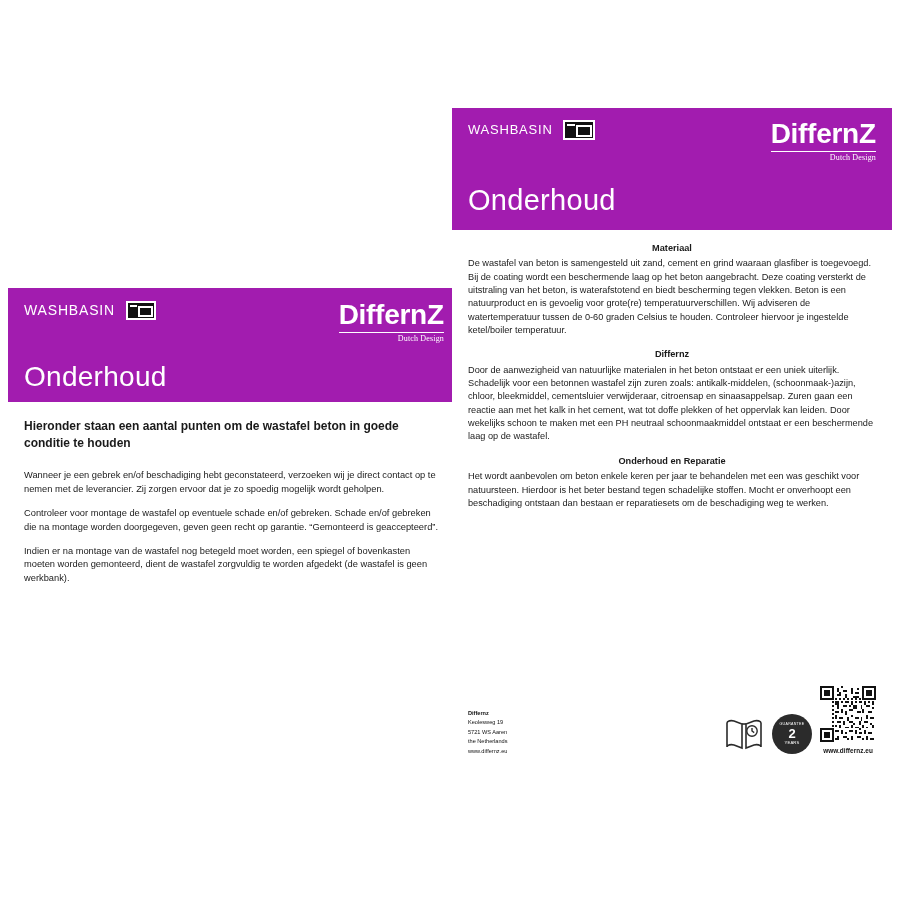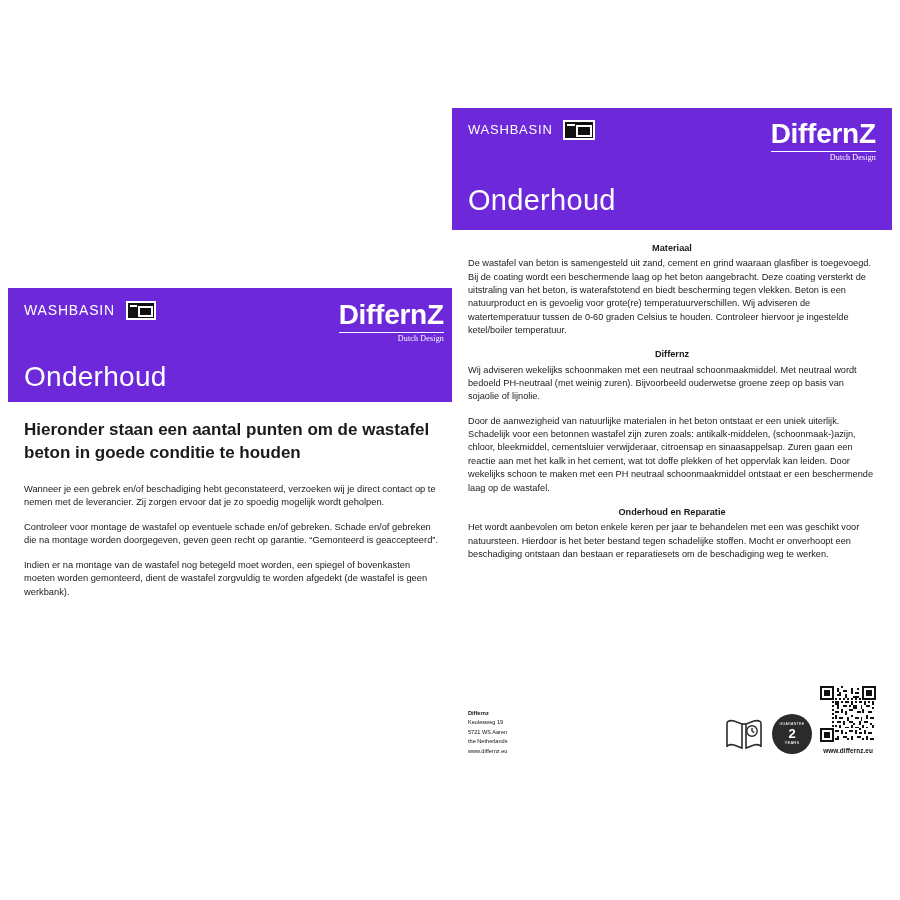--- a/index.html
+++ b/index.html
@@ -17,21 +17,21 @@
   }
 
   
   .sheet {
     position: absolute;
     background: #ffffff;
     box-sizing: border-box;
   }
 
   .header-band {
-    background: #6d28d9;
+    background: #a21caf;
     color: #ffffff;
     position: relative;
     box-sizing: border-box;
   }
 
   .brand-row {
     display: flex;
     align-items: flex-start;
     justify-content: space-between;
   }
@@ -133,21 +133,21 @@
   #sheet-back .basin-icon .tap { left: 4px; top: 4px; width: 7px; height: 2px; }
   #sheet-back .brand-name { font-size: 28px; }
   #sheet-back .brand-sub { font-size: 8px; }
   #sheet-back .doc-title { font-size: 28px; margin-top: 18px; }
   #sheet-back .body-area {
     padding: 16px 18px 10px 16px;
     font-size: 9.3px;
     line-height: 1.45;
   }
   #sheet-back .intro-head {
-    font-size: 17px;
+    font-size: 12px;
     font-weight: 700;
     line-height: 1.38;
     margin: 0 0 18px 0;
   }
 
   
   #sheet-front {
     left: 452px;
     top: 108px;
     width: 440px;
@@ -284,21 +284,20 @@
     </div>
     <div class="doc-title">Onderhoud</div>
   </div>
 
   <div class="body-area">
 
     <div class="bold-head">Materiaal</div>
     <p class="para">De wastafel van beton is samengesteld uit zand, cement en grind waaraan glasfiber is toegevoegd. Bij de coating wordt een beschermende laag op het beton aangebracht. Deze coating versterkt de uitstraling van het beton, is waterafstotend en biedt bescherming tegen vlekken. Beton is een natuurproduct en is gevoelig voor grote(re) temperatuurverschillen. Wij adviseren de watertemperatuur tussen de 0-60 graden Celsius te houden. Controleer hiervoor je ingestelde ketel/boiler temperatuur.</p>
 
     <div class="bold-head">Differnz</div>
-    <p class="para">Wij adviseren wekelijks schoonmaken met een neutraal schoonmaakmiddel. Met neutraal wordt bedoeld PH-neutraal (met weinig zuren). Bijvoorbeeld ouderwetse groene zeep op basis van sojaolie of lijnolie.</p>
     <p class="para">Door de aanwezigheid van natuurlijke materialen in het beton ontstaat er een uniek uiterlijk. Schadelijk voor een betonnen wastafel zijn zuren zoals: antikalk-middelen, (schoonmaak-)azijn, chloor, bleekmiddel, cementsluier verwijderaar, citroensap en sinaasappelsap. Zuren gaan een reactie aan met het kalk in het cement, wat tot doffe plekken of het oppervlak kan leiden. Door wekelijks schoon te maken met een PH neutraal schoonmaakmiddel ontstaat er een beschermende laag op de wastafel.</p>
 
     <div class="bold-head">Onderhoud en Reparatie</div>
     <p class="para">Het wordt aanbevolen om beton enkele keren per jaar te behandelen met een was geschikt voor natuursteen. Hierdoor is het beter bestand tegen schadelijke stoffen. Mocht er onverhoopt een beschadiging ontstaan dan bestaan er reparatiesets om de beschadiging weg te werken.</p>
   </div>
 
   <div class="front-footer">
     <div class="addr">
       <div class="addr-name">Differnz</div>
       <div>Keolesweg 19</div>

